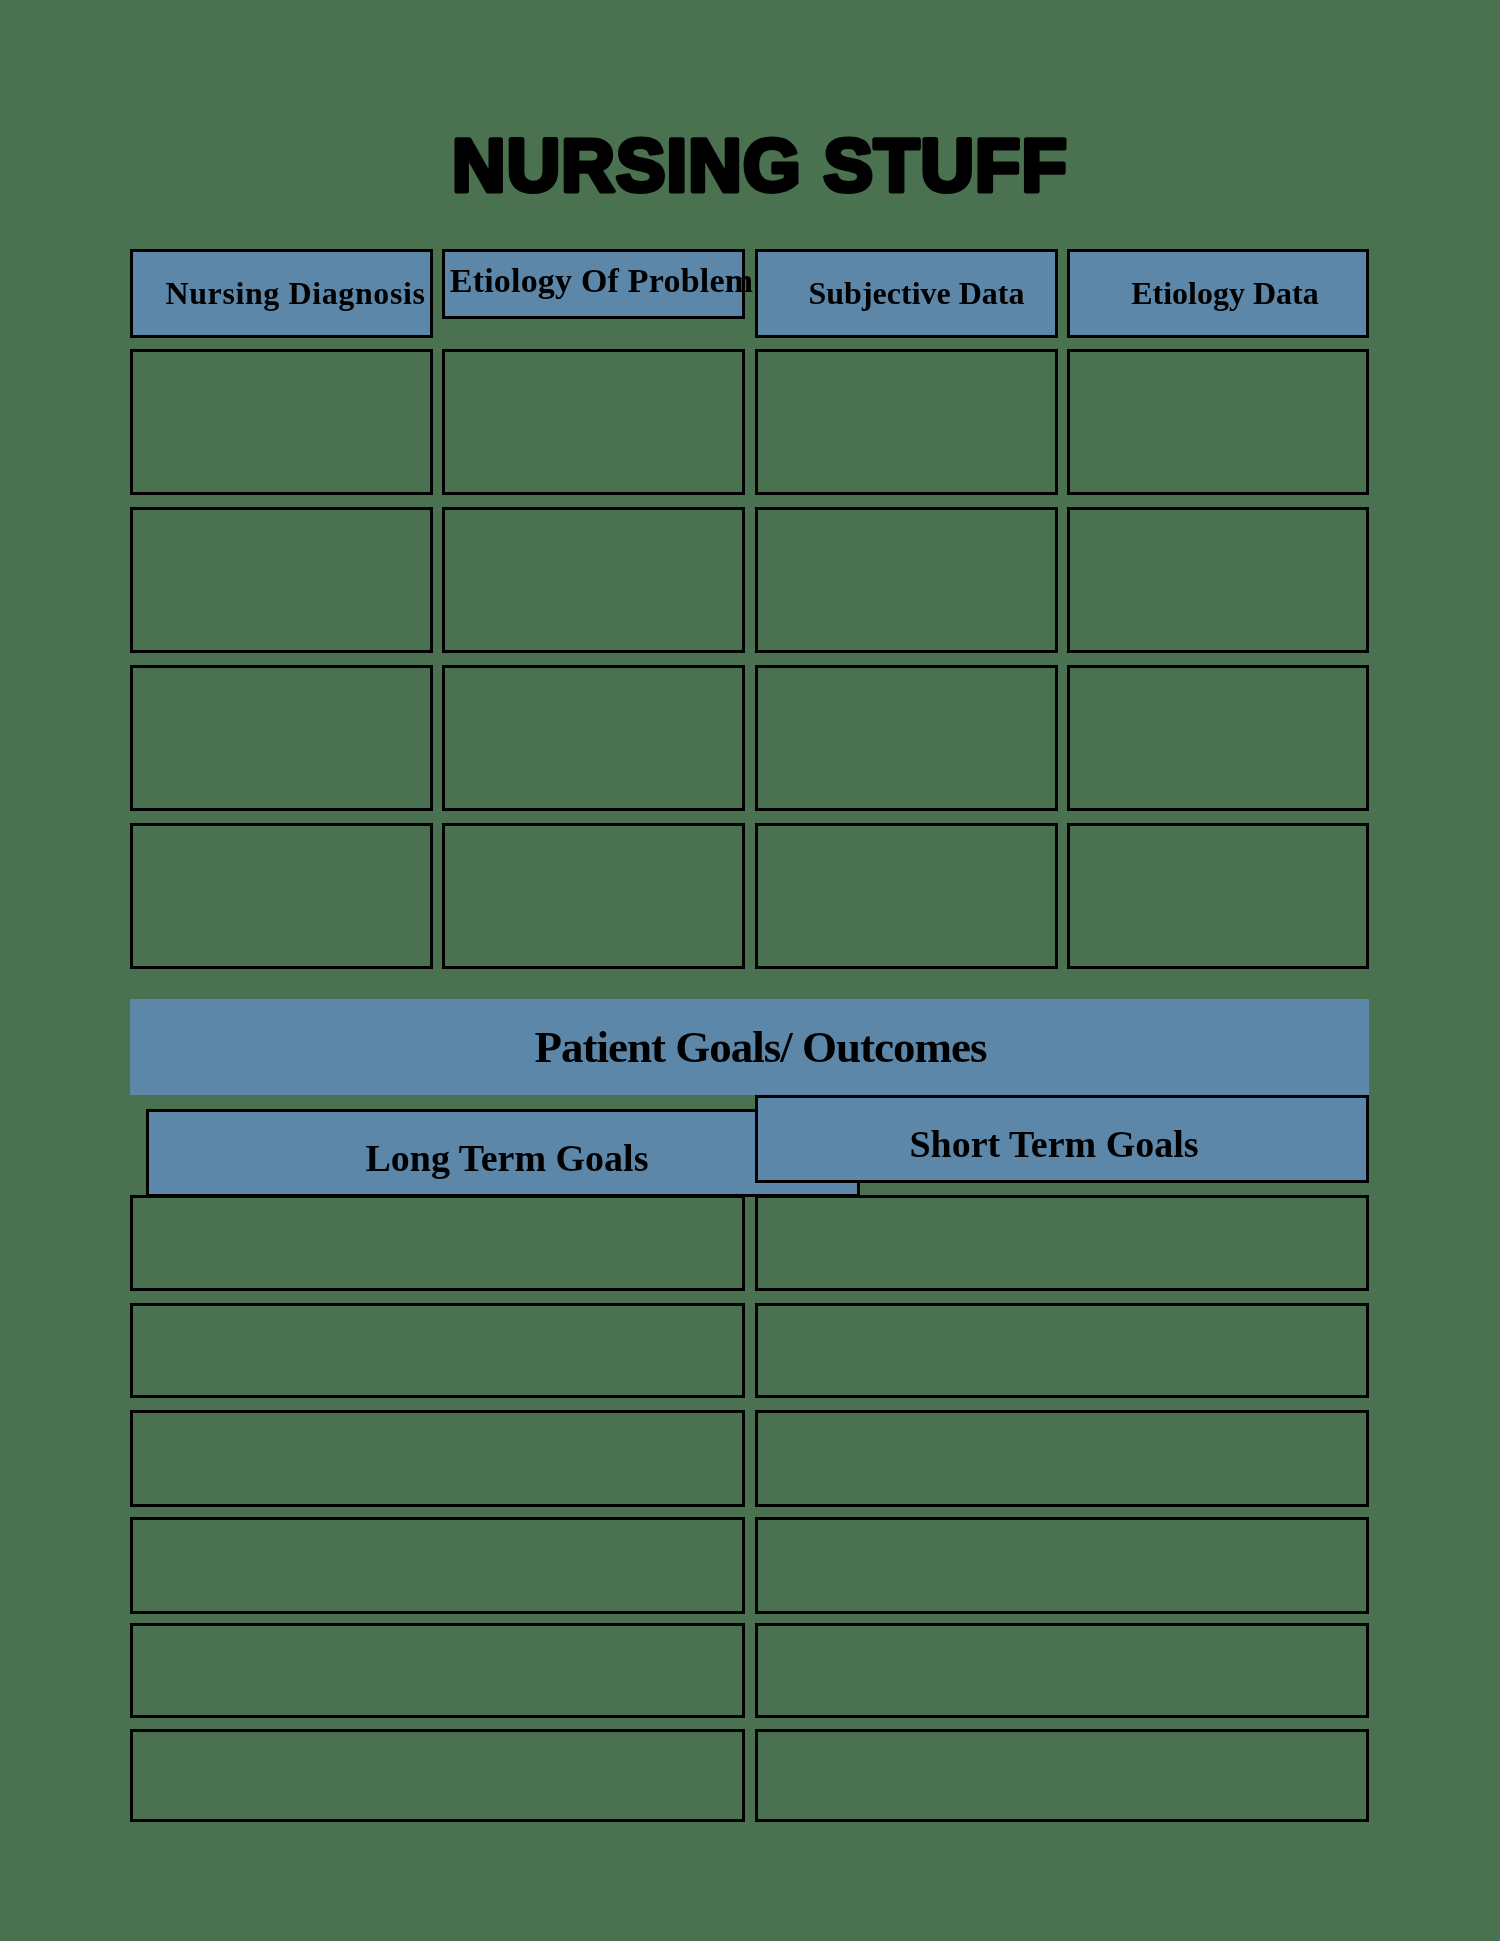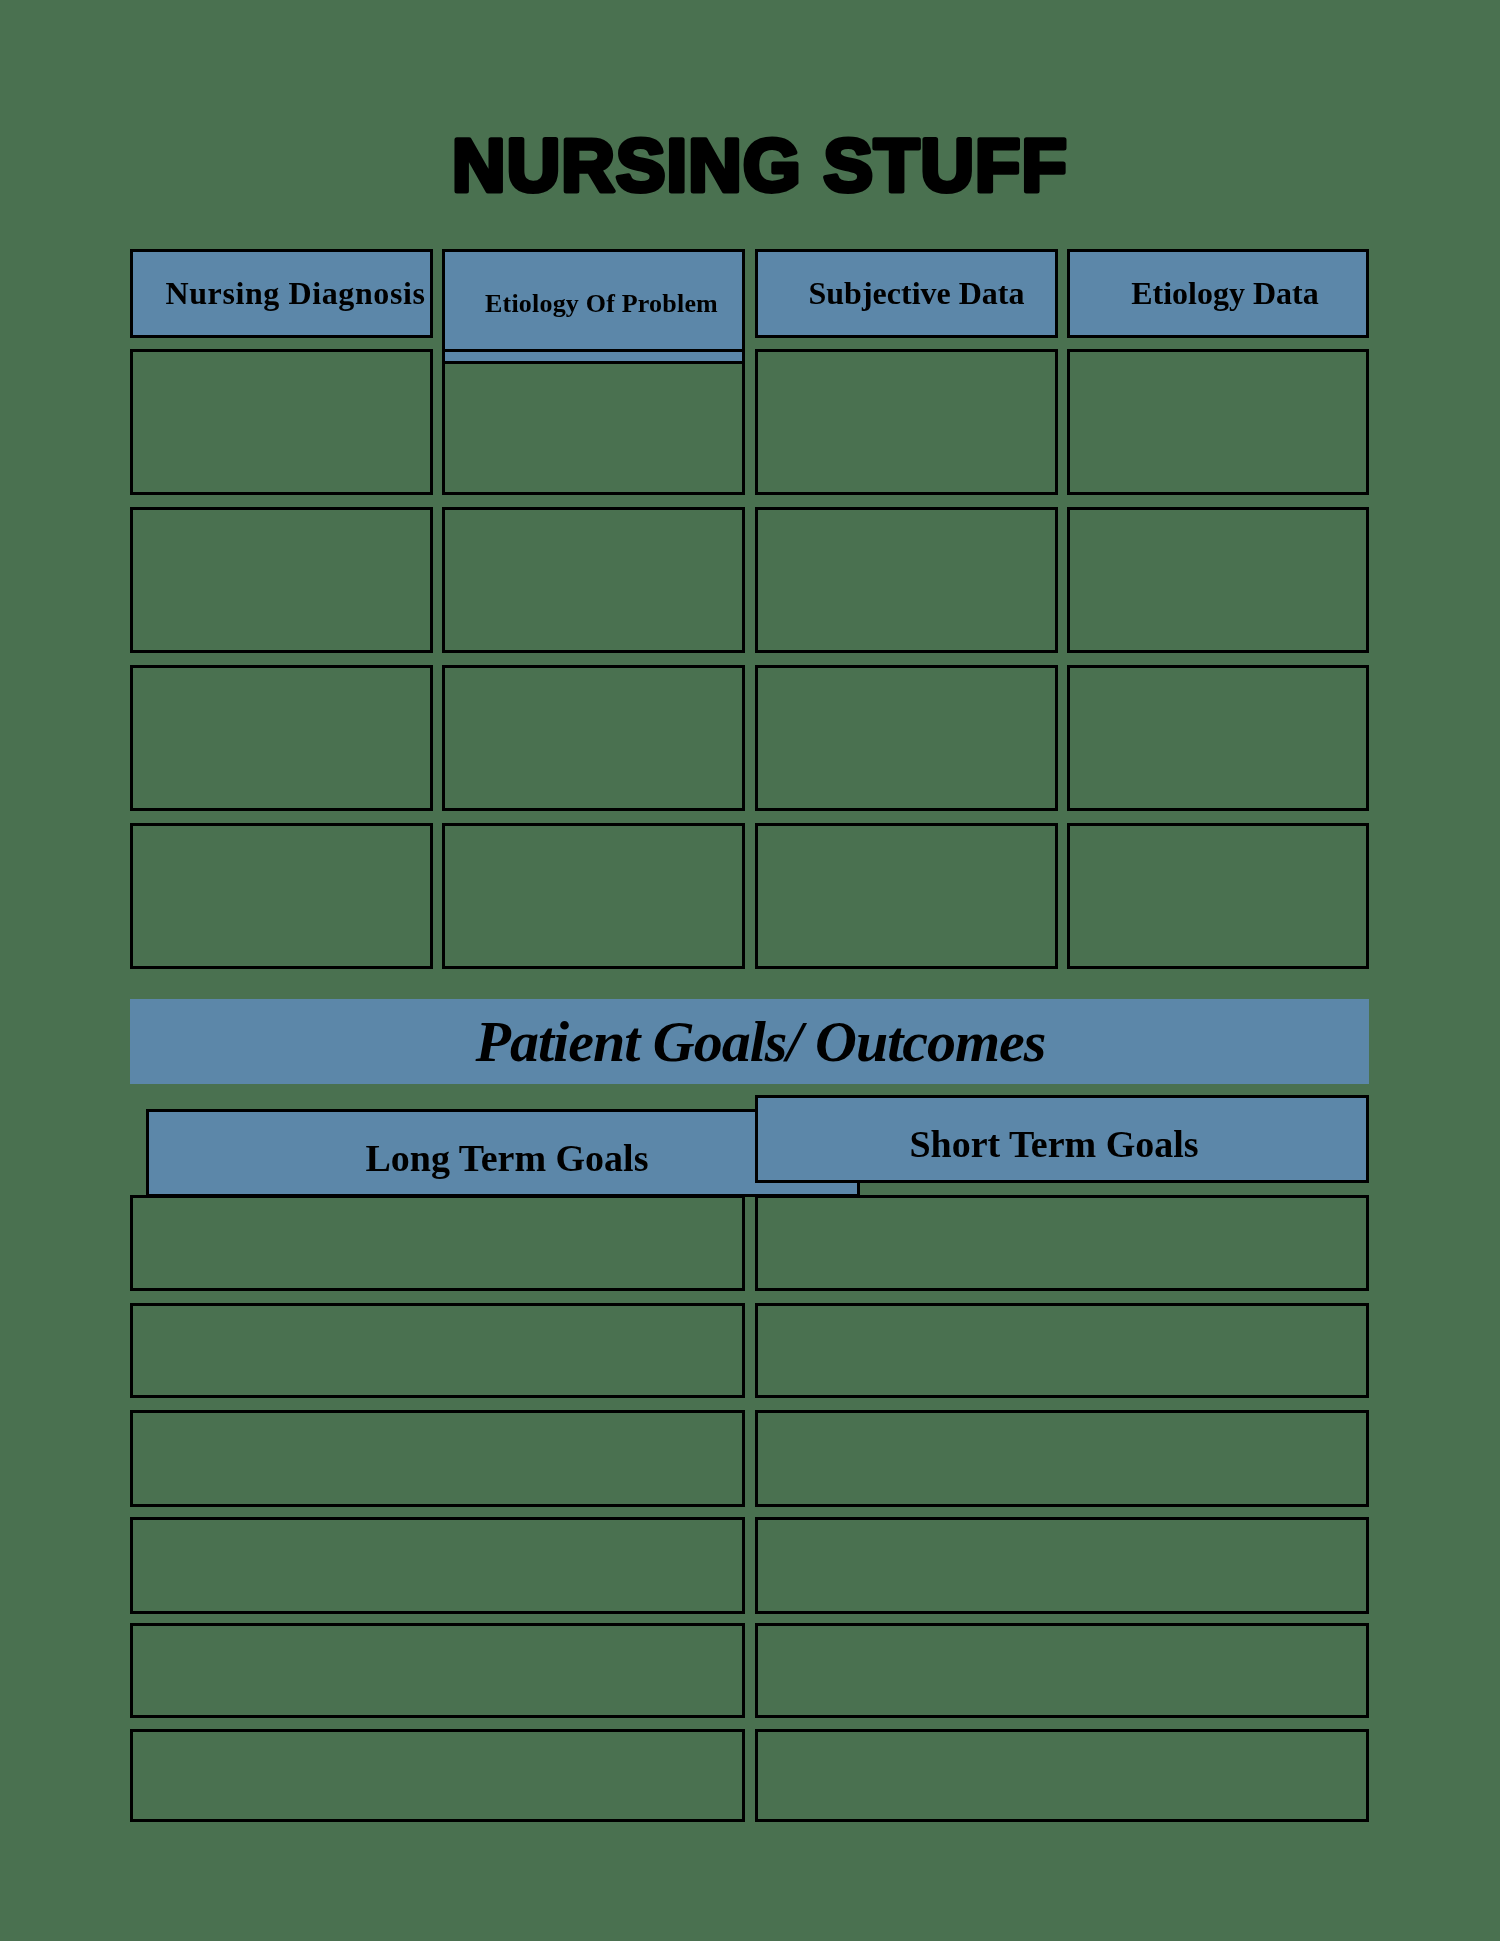--- a/index.html
+++ b/index.html
@@ -28,21 +28,21 @@
     font-weight:bold;color:#000;
   }
 </style>
 </head>
 <body>
   <svg class="abs" style="left:0;top:0;" width="1500" height="260">
     <text x="760" y="191" text-anchor="middle" font-family="Liberation Sans, sans-serif" font-weight="bold" font-size="74" letter-spacing="1.2" fill="#000" stroke="#000" stroke-width="5" stroke-linejoin="round" stroke-linecap="round" paint-order="stroke">NURSING STUFF</text>
   </svg>
 
   <div class="abs hdr" style="left:130px;top:249px;width:303px;height:89px;font-size:32px;letter-spacing:0.6px;padding-left:28px;">Nursing Diagnosis</div>
-  <div class="abs hdr" style="left:442px;top:249px;width:303px;height:115px;font-size:26px;letter-spacing:0.2px;white-space:nowrap;padding-left:16px;padding-bottom:6px;">Etiology Of Problem</div>
+  <div class="abs hdr" style="left:442px;top:249px;width:303px;height:70px;font-size:34px;letter-spacing:0.2px;white-space:nowrap;padding-left:16px;padding-bottom:6px;">Etiology Of Problem</div>
   <div class="abs hdr" style="left:755px;top:249px;width:303px;height:89px;font-size:32px;padding-left:20px;">Subjective Data</div>
   <div class="abs hdr" style="left:1067px;top:249px;width:302px;height:89px;font-size:32px;padding-left:14px;">Etiology Data</div>
 
   <div class="abs cell" style="left:130px;top:349px;width:303px;height:146px;"></div>
   <div class="abs cell" style="left:442px;top:349px;width:303px;height:146px;"></div>
   <div class="abs cell" style="left:755px;top:349px;width:303px;height:146px;"></div>
   <div class="abs cell" style="left:1067px;top:349px;width:302px;height:146px;"></div>
 
   <div class="abs cell" style="left:130px;top:507px;width:303px;height:146px;"></div>
   <div class="abs cell" style="left:442px;top:507px;width:303px;height:146px;"></div>
@@ -52,21 +52,21 @@
   <div class="abs cell" style="left:130px;top:665px;width:303px;height:146px;"></div>
   <div class="abs cell" style="left:442px;top:665px;width:303px;height:146px;"></div>
   <div class="abs cell" style="left:755px;top:665px;width:303px;height:146px;"></div>
   <div class="abs cell" style="left:1067px;top:665px;width:302px;height:146px;"></div>
 
   <div class="abs cell" style="left:130px;top:823px;width:303px;height:146px;"></div>
   <div class="abs cell" style="left:442px;top:823px;width:303px;height:146px;"></div>
   <div class="abs cell" style="left:755px;top:823px;width:303px;height:146px;"></div>
   <div class="abs cell" style="left:1067px;top:823px;width:302px;height:146px;"></div>
 
-  <div class="abs banner" style="left:130px;top:999px;width:1239px;height:85px;font-size:58px;letter-spacing:-1px;padding-left:22px;font-style:italic;">Patient Goals/ Outcomes</div>
+  <div class="abs banner" style="left:130px;top:999px;width:1239px;height:96px;font-size:45px;letter-spacing:-1px;padding-left:22px;">Patient Goals/ Outcomes</div>
 
   <div class="abs hdr" style="left:146px;top:1095px;width:714px;height:88px;font-size:38px;padding-top:10px;padding-left:8px;margin-top:14px;">Long Term Goals</div>
   <div class="abs hdr" style="left:755px;top:1095px;width:614px;height:88px;font-size:38px;padding-top:10px;padding-right:16px;">Short Term Goals</div>
 
   <div class="abs cell" style="left:130px;top:1195px;width:615px;height:96px;"></div>
   <div class="abs cell" style="left:755px;top:1195px;width:614px;height:96px;"></div>
 
   <div class="abs cell" style="left:130px;top:1303px;width:615px;height:95px;"></div>
   <div class="abs cell" style="left:755px;top:1303px;width:614px;height:95px;"></div>
 

